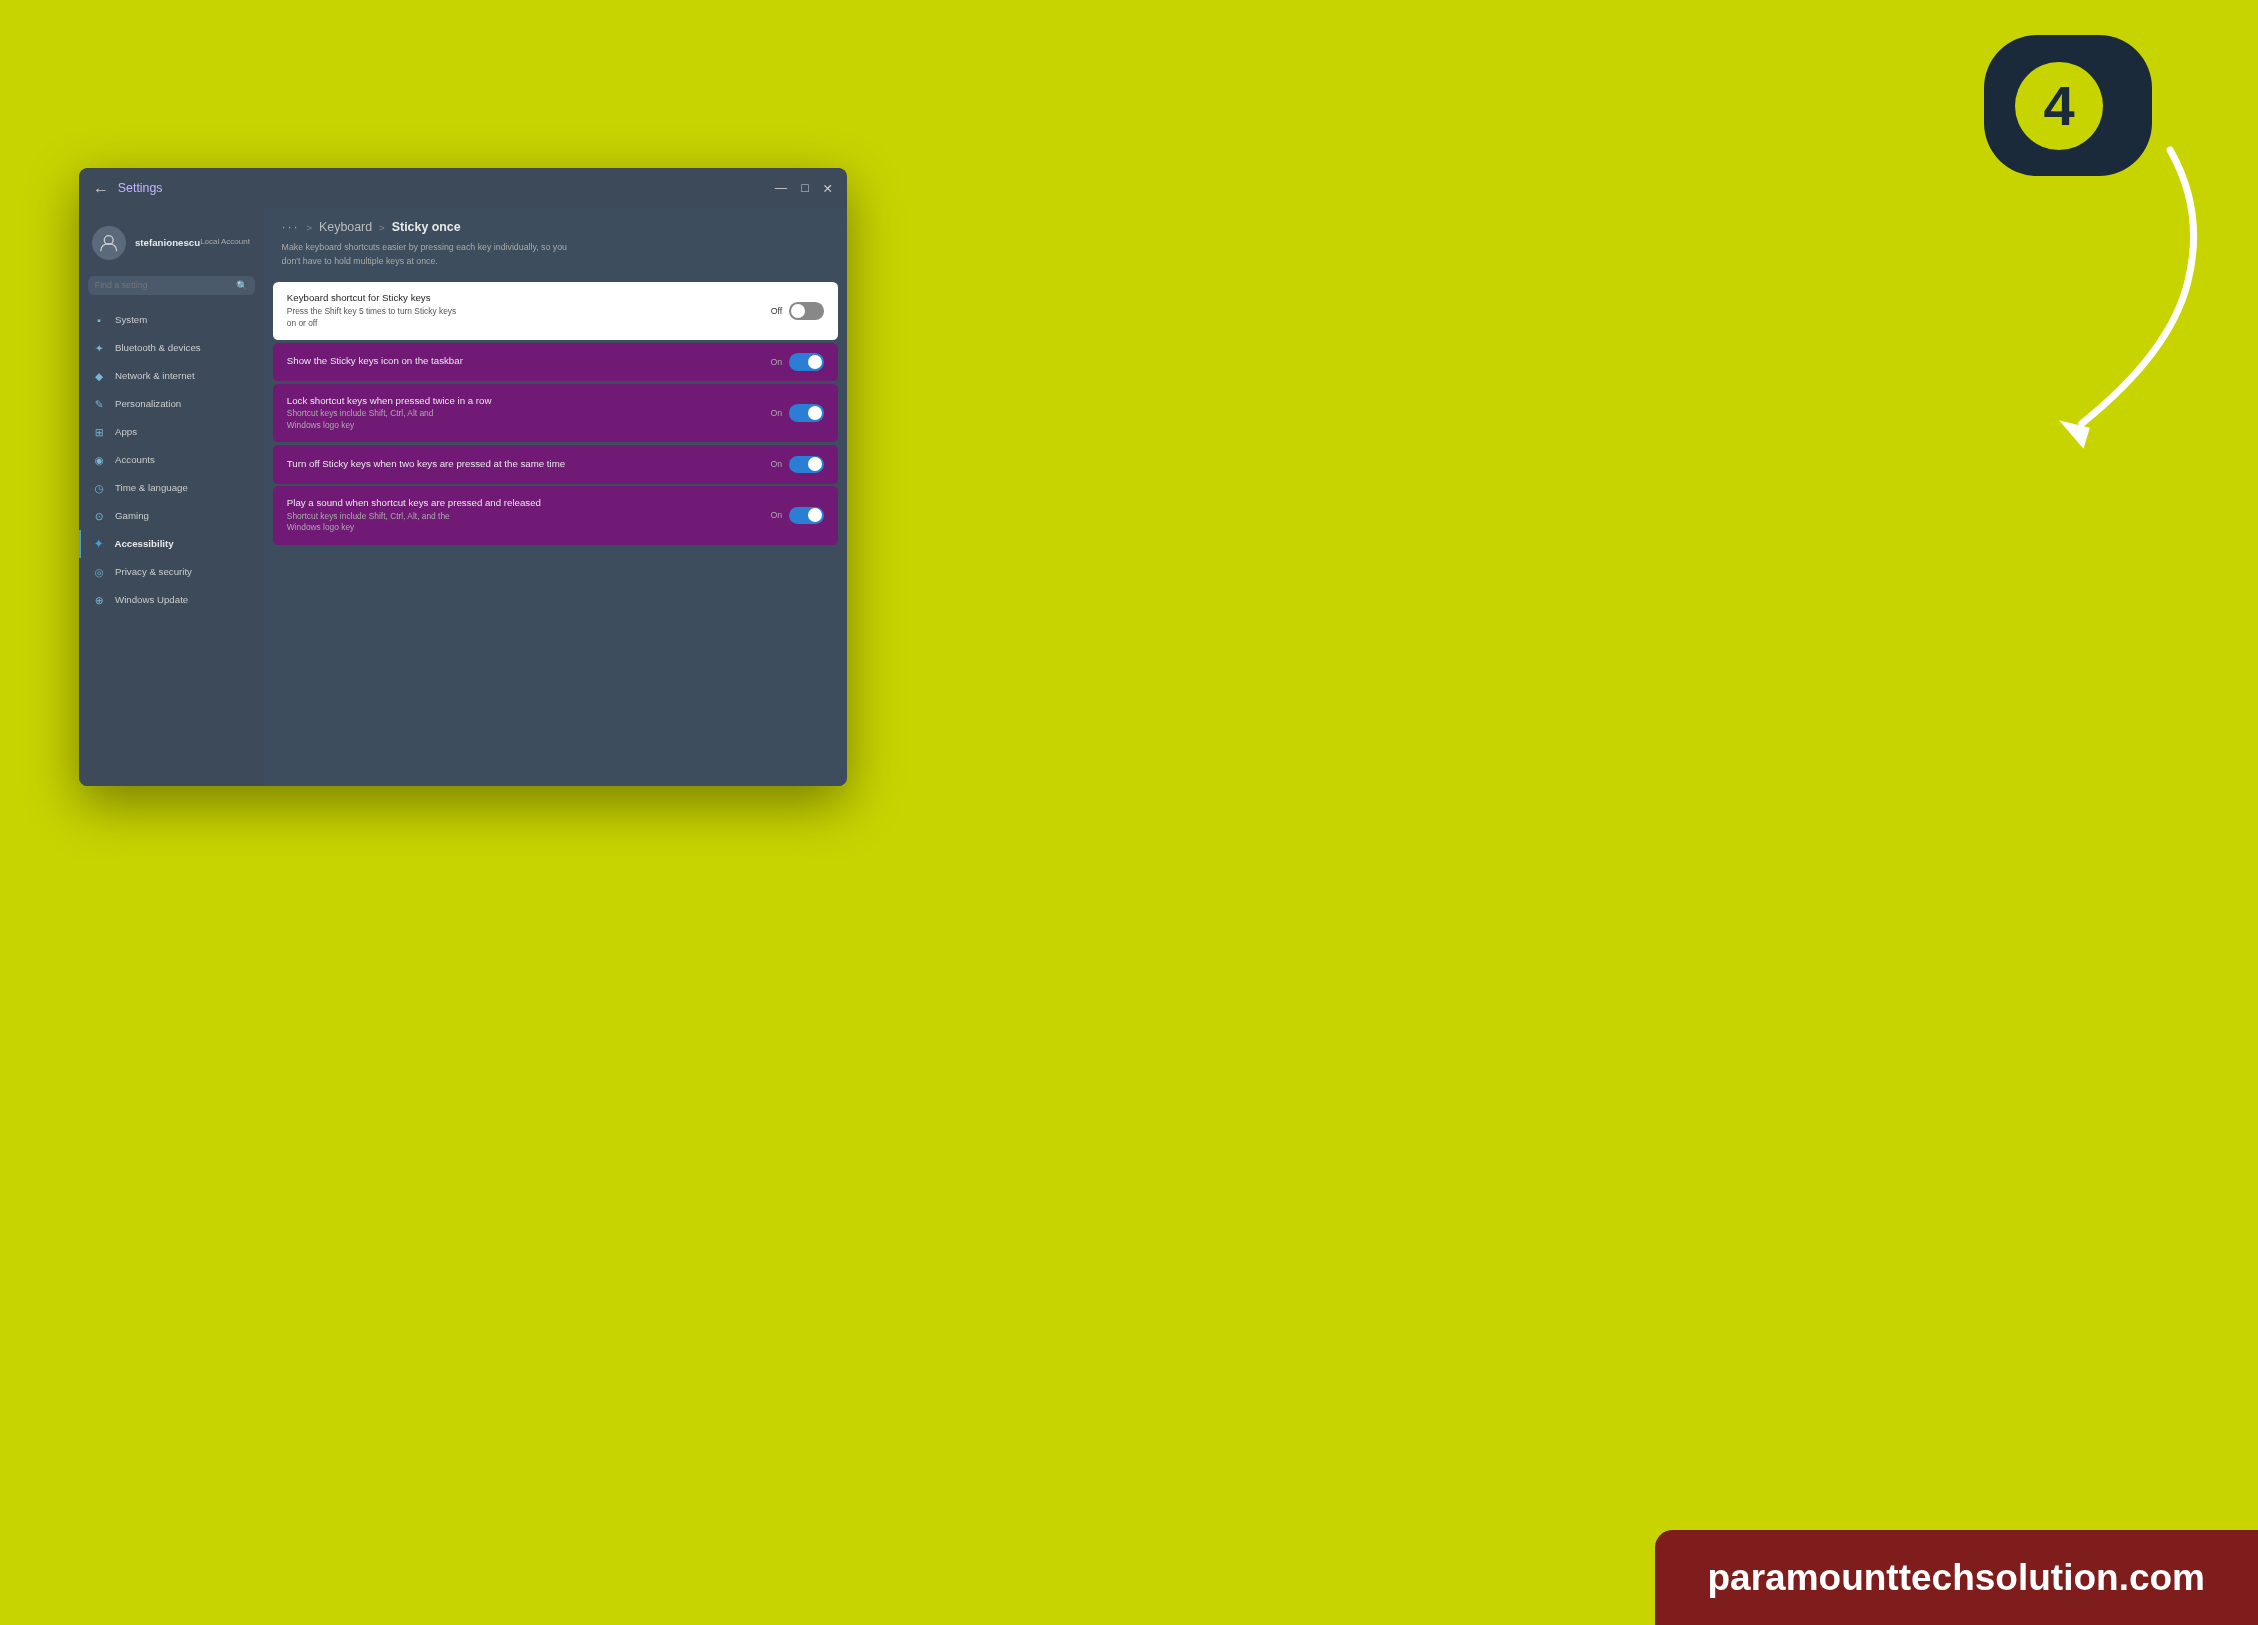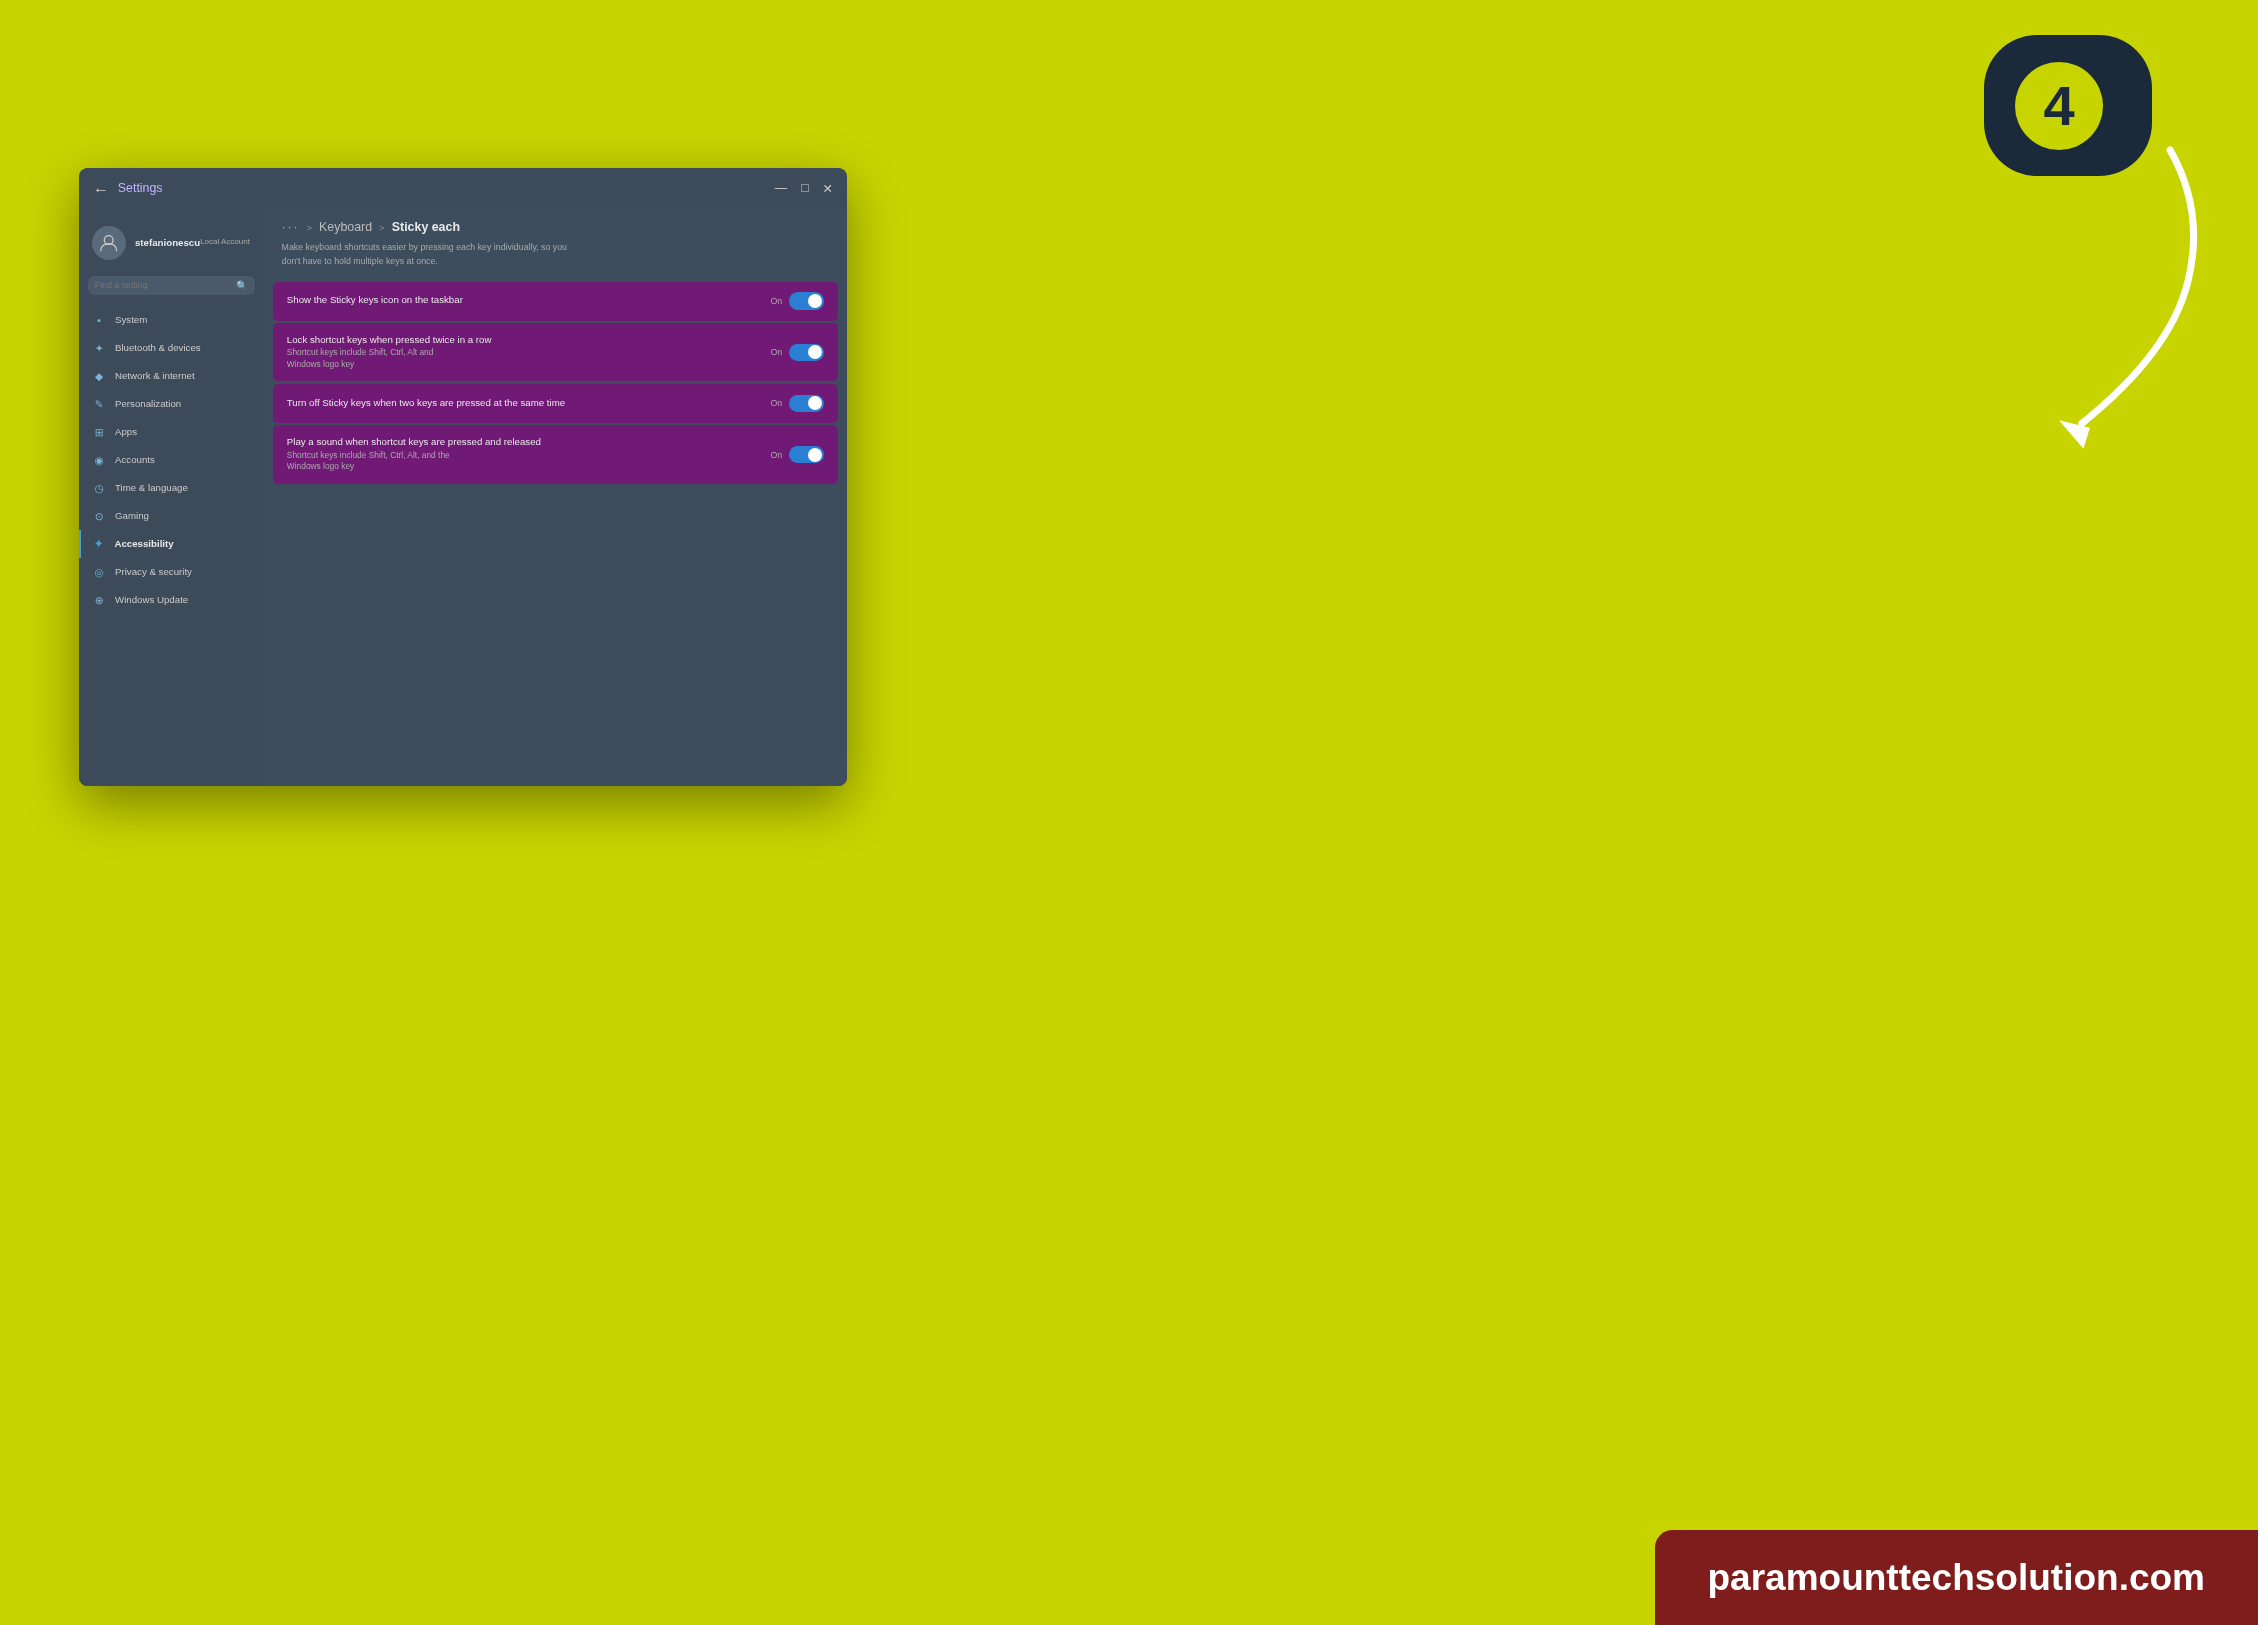--- a/index.html
+++ b/index.html
@@ -424,28 +424,40 @@
       </div>
     </div>
 
     <div class="main-content">
 
       <div class="breadcrumb-bar">
         <span class="breadcrumb-dots">···</span>
         <span class="breadcrumb-sep">&gt;</span>
         <span class="breadcrumb-item">Keyboard</span>
         <span class="breadcrumb-sep">&gt;</span>
-        <span class="breadcrumb-active">Sticky each</span>
+        <span class="breadcrumb-active">Sticky once</span>
       </div>
 
       <div class="page-desc" style="white-space:pre-line;">Make keyboard shortcuts easier by pressing each key individually, so you
 don't have to hold multiple keys at once.</div>
 
       <div class="settings-list">
 
+        <div class="setting-item highlighted">
+          <div class="setting-text">
+            <div class="setting-title">Keyboard shortcut for Sticky keys</div>
+            <div class="setting-desc">Press the Shift key 5 times to turn Sticky keys<br>on or off</div>
+          </div>
+          <div class="toggle-group">
+            <span class="toggle-label highlighted">Off</span>
+            <div class="toggle off">
+              <div class="toggle-knob"></div>
+            </div>
+          </div>
+        </div>
 
         <div class="setting-item">
           <div class="setting-text">
             <div class="setting-title">Show the Sticky keys icon on the taskbar</div>
           </div>
           <div class="toggle-group">
             <span class="toggle-label">On</span>
             <div class="toggle on">
               <div class="toggle-knob"></div>
             </div>

